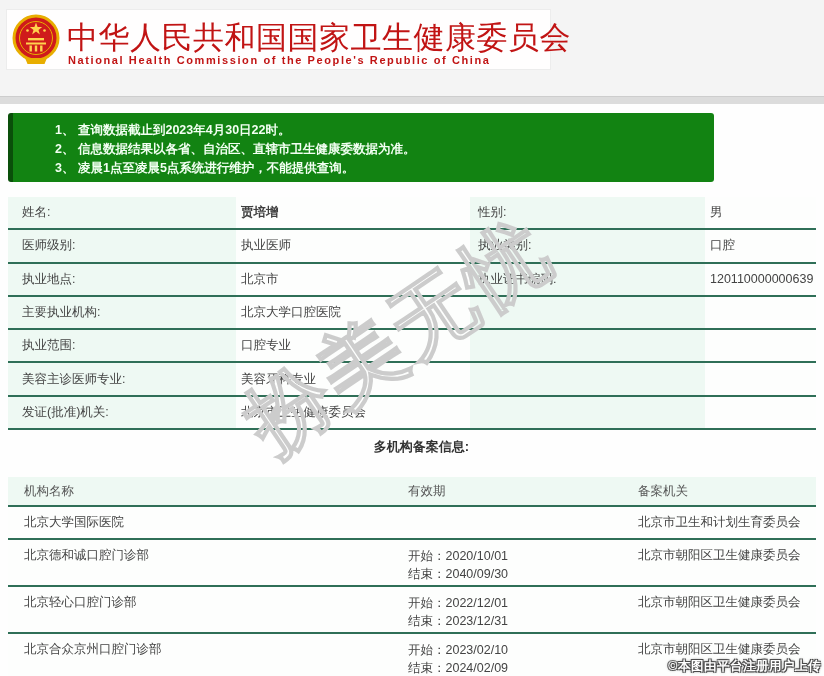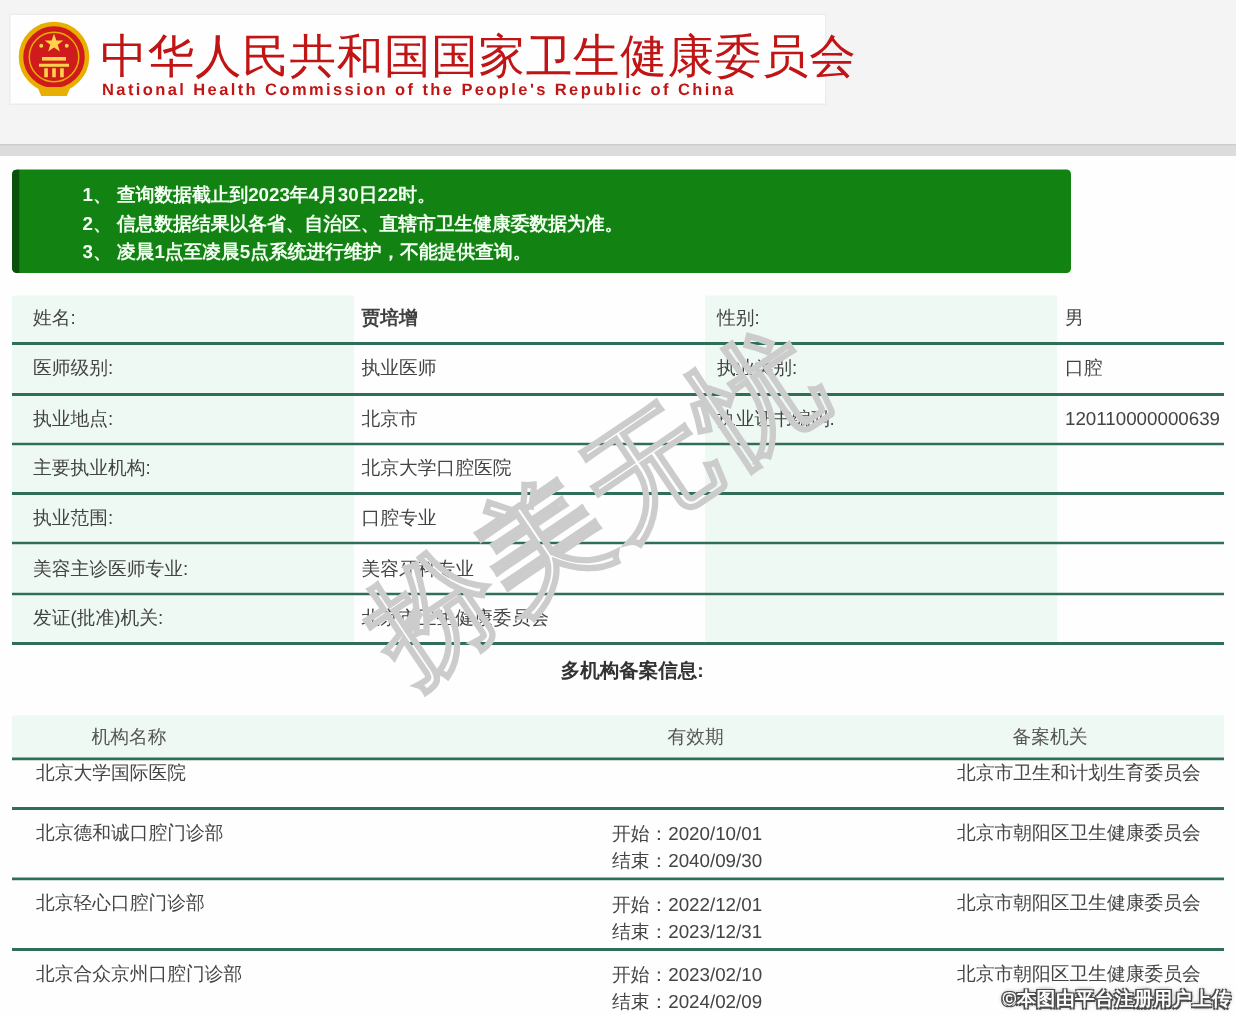--- a/index.html
+++ b/index.html
@@ -69,26 +69,26 @@
   .org-header {
     position:absolute; left:8px; top:373px; width:808px; height:30px;
     background:#eef9f3; border-bottom:2px solid #2f6f57;
     display:flex; align-items:center; font-size:12.5px; color:#555;
   }
   .org-rows { position:absolute; left:8px; top:403px; width:808px; }
   .org-row {
     display:flex; border-bottom:2px solid #2f6f57;
     font-size:12.5px; color:#444; background:#fdfefd;
   }
-  .org-row.single { height:33px; }
+  .org-row.single { height:33px; align-items:center; }
   .org-row.double { height:47px; align-items:flex-start; padding-top:7px; }
   .col-name  { width:400px; padding-left:16px; }
   .col-dates { width:230px; line-height:18px; }
   .col-auth  { flex:1; }
-  .org-header .col-name { padding-left:16px;margin-left:37px; }
+  .org-header .col-name { padding-left:16px; }
   
   .wm-diagonal { position:absolute; left:0; top:0; pointer-events:none; }
   
   .badge {
     position:absolute; right:3px; bottom:1px;
     font-size:12.5px; font-weight:bold; color:#ffffff; letter-spacing:0.5px;
     text-shadow:-1px -1px 0 #4a4a4a, 1px -1px 0 #4a4a4a,
                 -1px 1px 0 #4a4a4a, 1px 1px 0 #4a4a4a, 0 0 3px #333;
   }
 </style>

